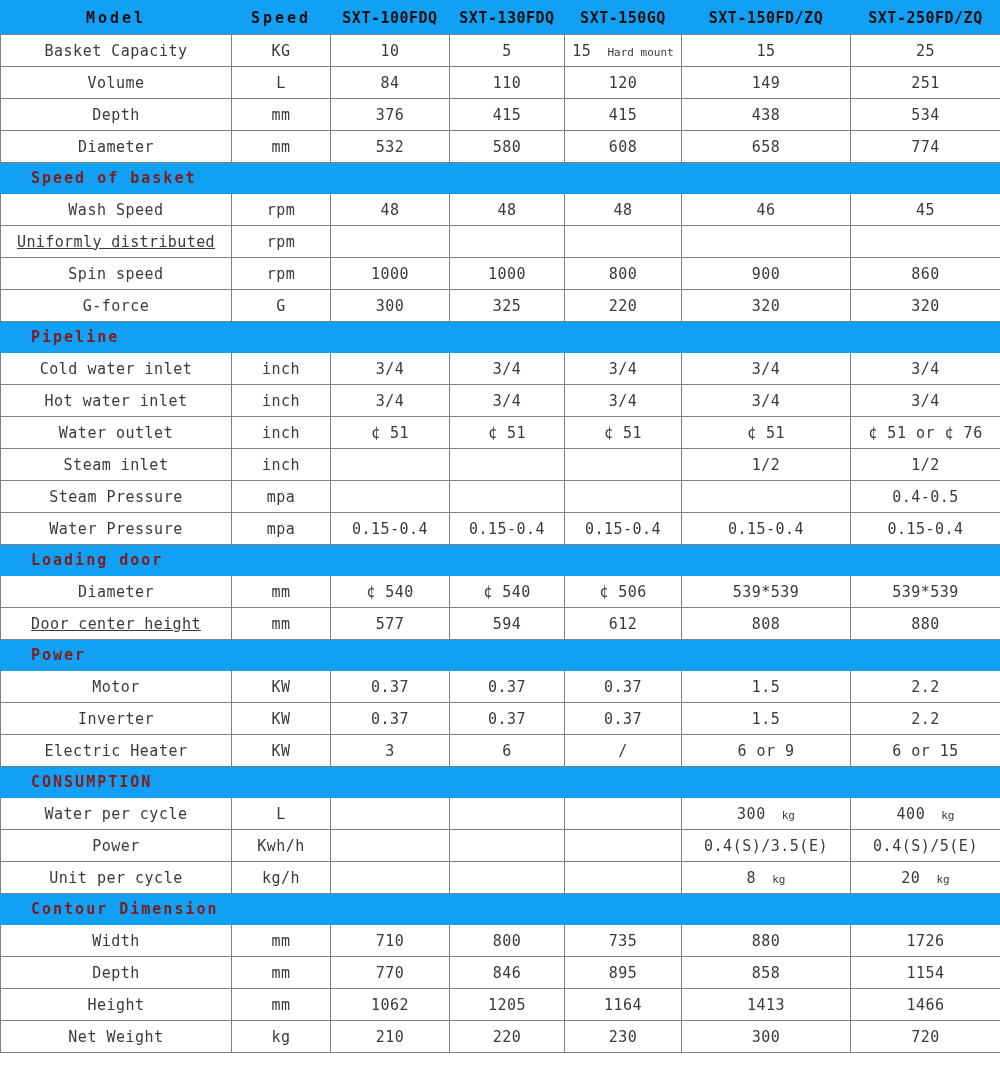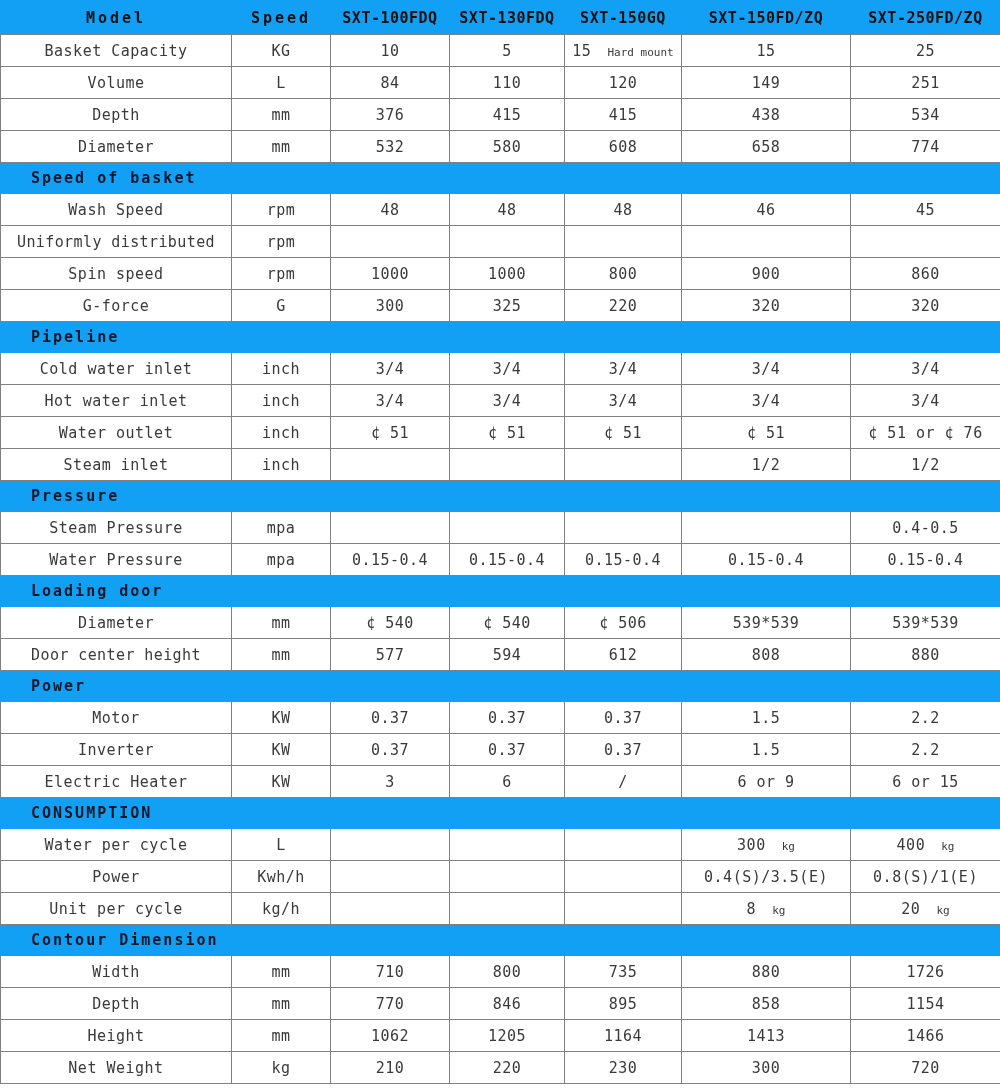--- a/index.html
+++ b/index.html
@@ -53,38 +53,38 @@
     border-bottom: 1px solid #808080;
   }
   tr.header-row th.hdr-label,
   tr.header-row th.hdr-unit {
     letter-spacing: 3px;
     margin-left: 34px;
   }
   
   tr.section-row td {
     background: #12a0f5;
-    color: #0f172a;
+    color: #7f1d1d;
     font-weight: bold;
     font-size: 15px;
     text-align: left;
     padding-left: 30px;
     height: 30px;
     border-color: #12a0f5;
     letter-spacing: 2px;
   }
   
   td.rowlabel {
     background: #e2efda;
     color: #111111;
     font-weight: bold;
     font-size: 15px;
     letter-spacing: 1.6px;
   }
-  td.rowlabel.tight { letter-spacing: 0.4px; }
+  td.rowlabel.tight { letter-spacing: 0.4px; text-decoration: underline; }
   td.unit {
     background: #ffffff;
     color: #3a3a3a;
     font-size: 13px;
     letter-spacing: 0.5px;
   }
   td.val { background: #ffffff; }
   td.val .sub {
     font-size: 11px;
     letter-spacing: 0;
@@ -224,23 +224,20 @@
       </tr>
       <tr class="data-row">
         <td class="rowlabel">Steam inlet</td>
         <td class="unit">inch</td>
         <td class="val"></td>
         <td class="val"></td>
         <td class="val"></td>
         <td class="val">1/2</td>
         <td class="val">1/2</td>
       </tr>
-      <tr class="section-row">
-        <td colspan="7">Pressure</td>
-      </tr>
       <tr class="data-row">
         <td class="rowlabel">Steam Pressure</td>
         <td class="unit">mpa</td>
         <td class="val"></td>
         <td class="val"></td>
         <td class="val"></td>
         <td class="val"></td>
         <td class="val">0.4-0.5</td>
       </tr>
       <tr class="data-row">
@@ -315,21 +312,21 @@
         <td class="val"><span class="big">300</span><span class="sub">kg</span></td>
         <td class="val"><span class="big">400</span><span class="sub">kg</span></td>
       </tr>
       <tr class="data-row">
         <td class="rowlabel">Power</td>
         <td class="unit">Kwh/h</td>
         <td class="val"></td>
         <td class="val"></td>
         <td class="val"></td>
         <td class="val">0.4(S)/3.5(E)</td>
-        <td class="val">0.8(S)/1(E)</td>
+        <td class="val">0.4(S)/5(E)</td>
       </tr>
       <tr class="data-row">
         <td class="rowlabel">Unit per cycle</td>
         <td class="unit">kg/h</td>
         <td class="val"></td>
         <td class="val"></td>
         <td class="val"></td>
         <td class="val"><span class="big">8</span><span class="sub">kg</span></td>
         <td class="val"><span class="big">20</span><span class="sub">kg</span></td>
       </tr>

